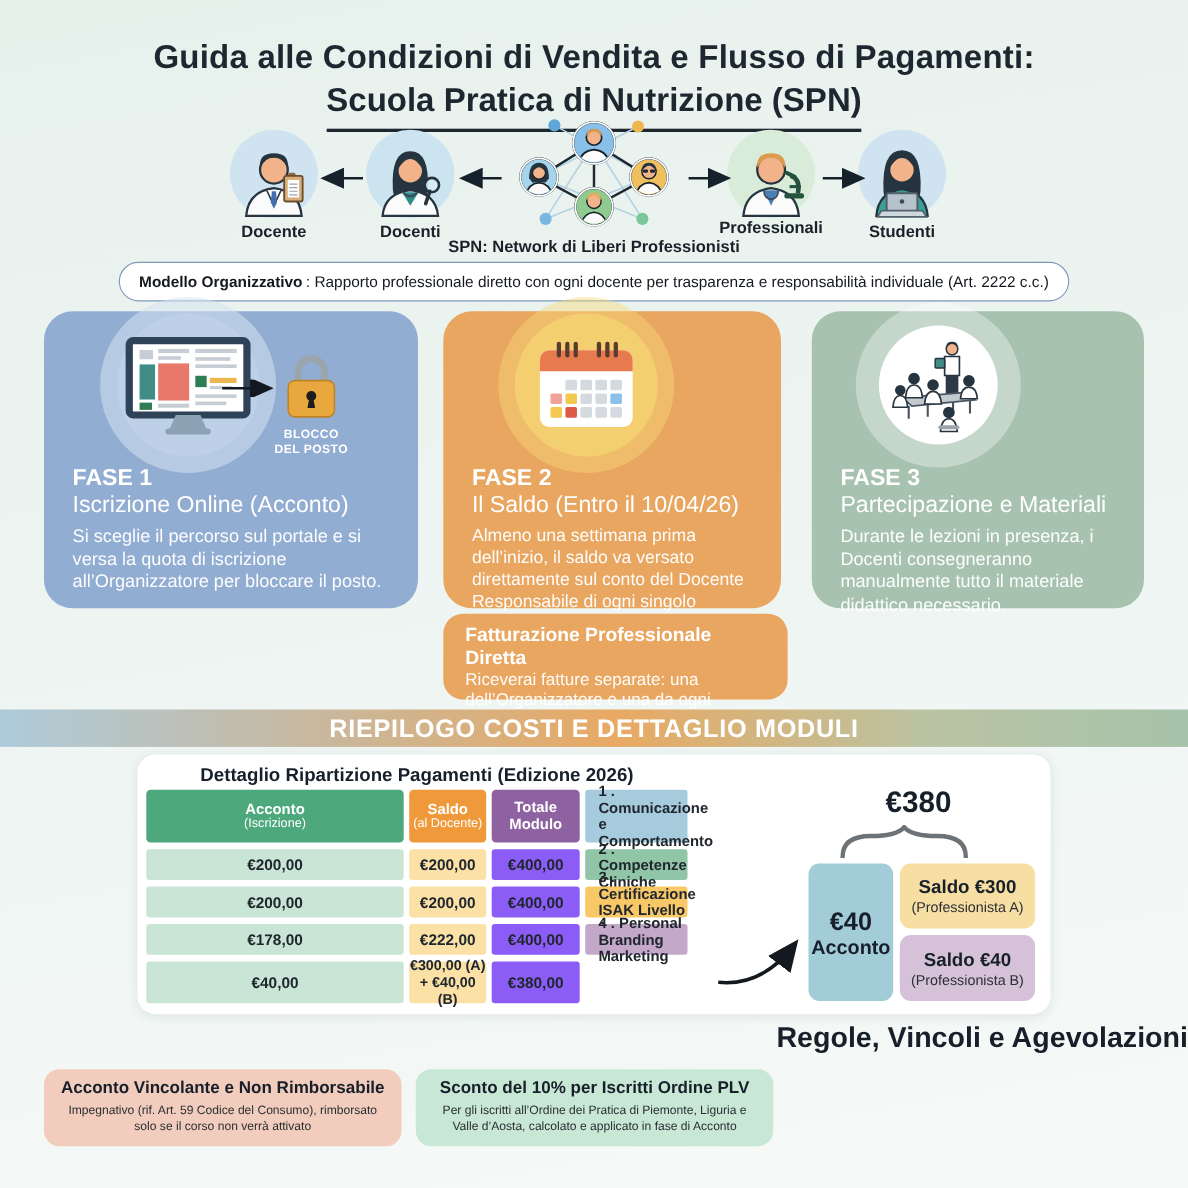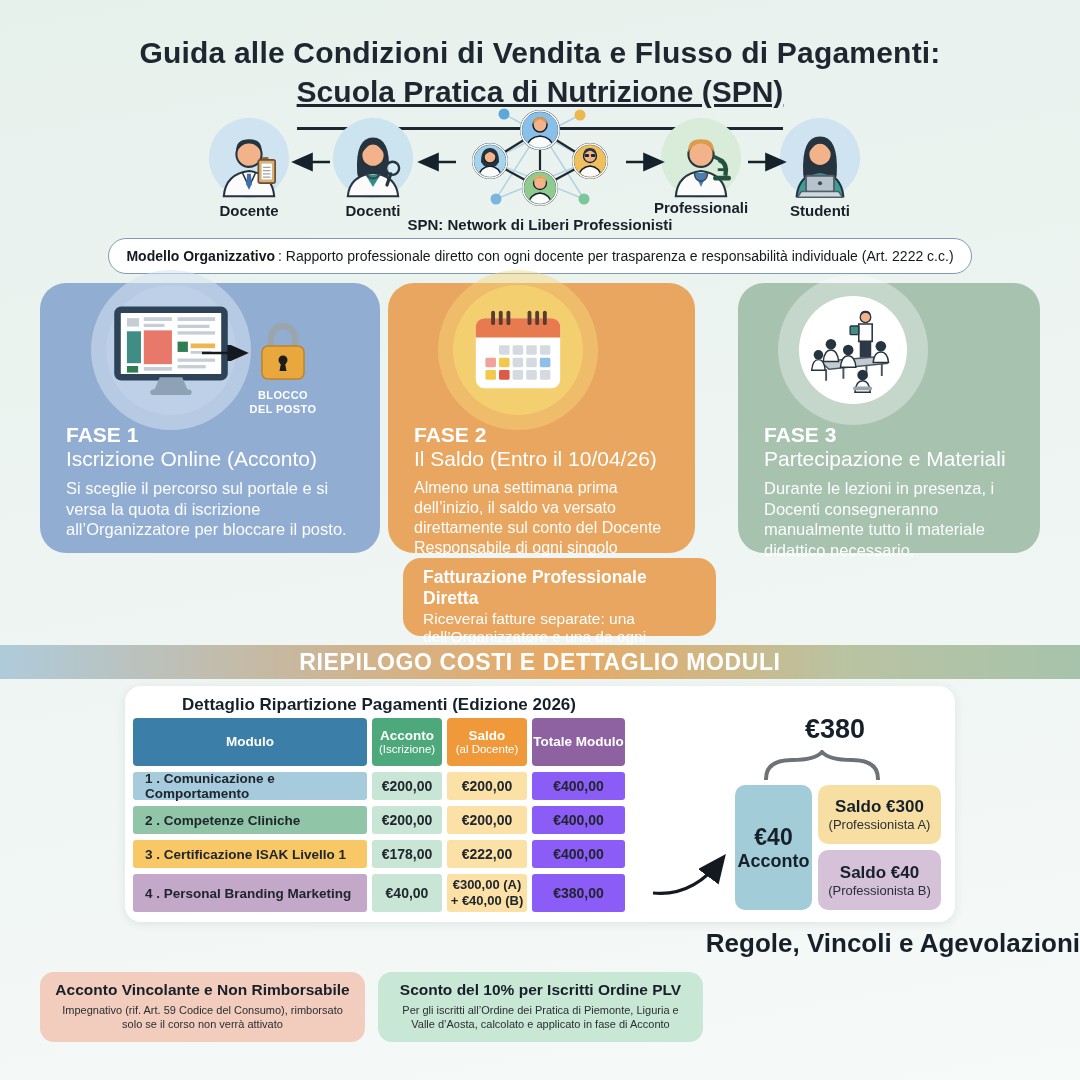--- a/index.html
+++ b/index.html
@@ -5,41 +5,41 @@
   * { margin:0; padding:0; box-sizing:border-box; }
   html,body { width:1080px; }
   body { font-family:"Liberation Sans","DejaVu Sans",sans-serif; }
   .page { position:relative; width:1080px; height:1080px; overflow:hidden;
           background:linear-gradient(170deg,#e7f1ec 0%,#edf4f1 45%,#f6faf8 100%); }
 
   
   .title { position:absolute; top:36px; left:0; width:100%; text-align:center; color:#1e2630; }
   .title .t1 { font-size:30px; font-weight:bold; letter-spacing:.2px; }
   .title .t2 { font-size:30px; font-weight:bold; margin-top:5px; }
-  .title .t2 span { display:inline-block; border-bottom:3px solid #1e2630; padding-bottom:18px;text-decoration:underline; }
+  .title .t2 span { display:inline-block; border-bottom:3px solid #1e2630; padding-bottom:8px; }
 
   
   .avatar { position:absolute; width:84px; height:84px; }
   .node-label { position:absolute; top:202px; width:140px; text-align:center;
                 font-size:15px; font-weight:bold; color:#182028; }
   .net-caption { position:absolute; top:216px; left:370px; width:340px; text-align:center;
                  font-size:15px; font-weight:bold; color:#182028; }
   .net-arrows { position:absolute; top:148px; left:0; width:1080px; height:30px; }
   .net-center { position:absolute; top:104px; left:460px; width:160px; height:110px; }
 
   
   .pill { position:absolute; top:238px; left:108px; width:864px; height:36px; background:#fff;
           border:1.5px solid #7e99bd; border-radius:18px; display:flex; align-items:center;
           justify-content:center; font-size:14px; color:#14191f; white-space:nowrap; }
   .pill b { margin-right:3px; }
 
   
   .card { position:absolute; top:283px; height:270px; border-radius:26px; color:#fff; }
   .card1 { left:40px;  width:340px; background:#92add2; }
-  .card2 { left:388px; width:307px; background:#e8a660; }
+  .card2 { left:403px; width:307px; background:#e8a660; }
   .card3 { left:738px; width:302px; background:#a7c2ae; }
   .halo, .icon-circle { position:absolute; border-radius:50%; }
   .card-text { position:absolute; left:26px; right:18px; top:140px; }
   .card-text .fase  { font-size:21px; font-weight:bold; line-height:1.15; }
   .card-text .ctit  { font-size:21px; font-weight:normal; line-height:1.15; }
   .card-text .cbody { font-size:16.5px; line-height:1.24; margin-top:7px; color:rgba(255,255,255,.97); }
   .lock-caption { position:absolute; left:180px; top:106px; width:126px; text-align:center;
                   font-size:11px; font-weight:bold; letter-spacing:.4px; color:#fff;
                   white-space:pre-line; line-height:1.25; }
 
@@ -364,23 +364,20 @@
     <div class="ititle">Fatturazione Professionale Diretta</div>
     <div class="ibody">Riceverai fatture separate: una dell’Organizzatore e una da ogni docente per il saldo.</div>
   </div>
 
   <div class="banner">RIEPILOGO COSTI E DETTAGLIO MODULI</div>
 
   <div class="summary">
     <div class="tbl-title">Dettaglio Ripartizione Pagamenti (Edizione 2026)</div>
 
     <div class="ptable">
-      <div class="hc h-mod">
-          <span>Modulo</span>
-        </div>
       <div class="hc h-acc">
           <span>Acconto</span>
           <span class="sub">(Iscrizione)</span>
         </div>
       <div class="hc h-sal">
           <span>Saldo</span>
           <span class="sub">(al Docente)</span>
         </div>
       <div class="hc h-tot">
           <span>Totale Modulo</span>

